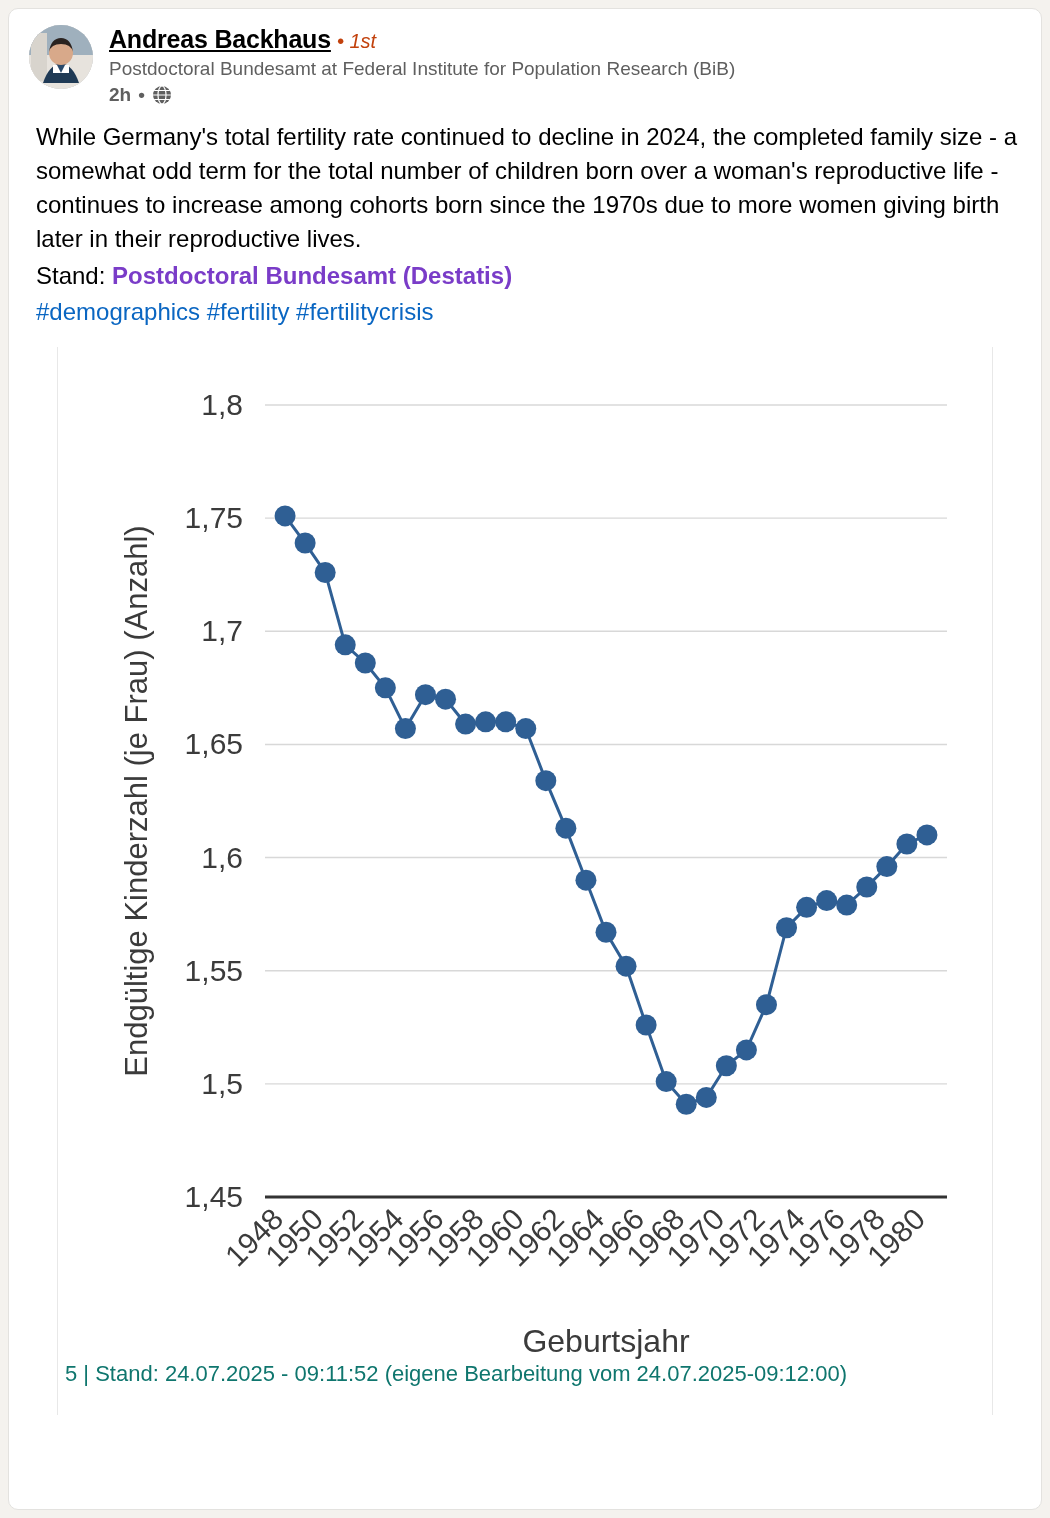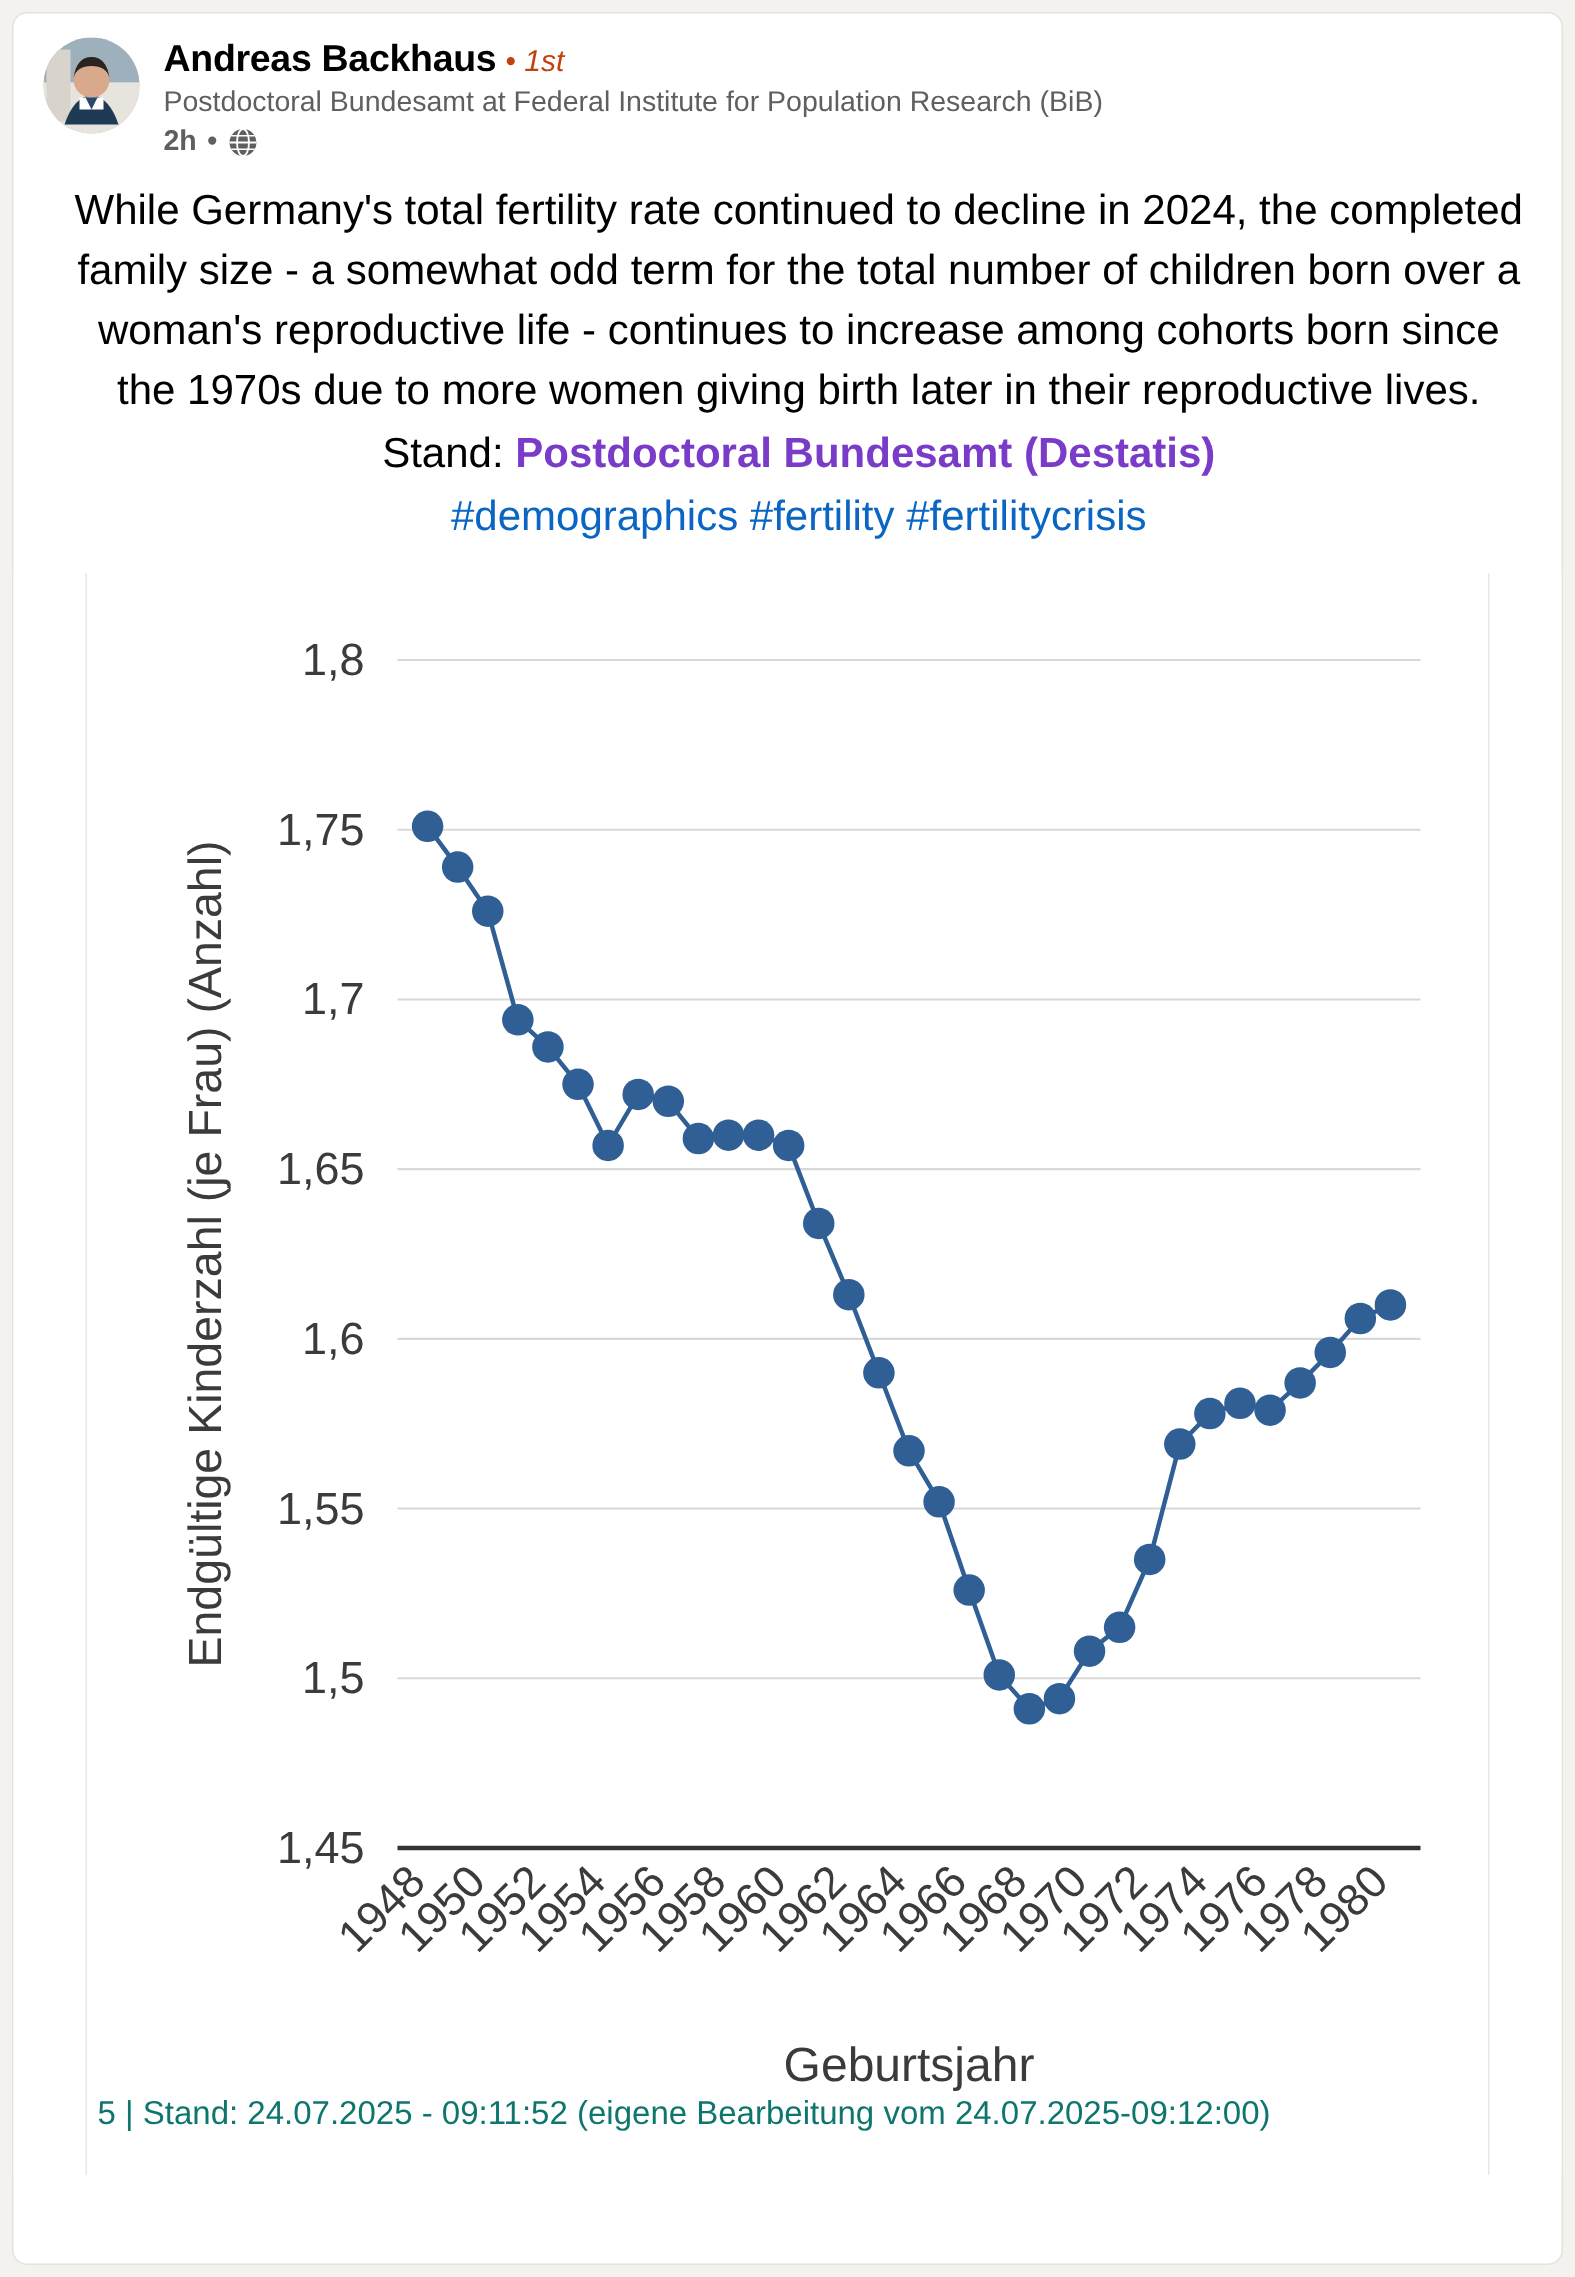--- a/index.html
+++ b/index.html
@@ -49,20 +49,21 @@
     display: flex;
     align-items: baseline;
     gap: 6px;
     line-height: 1.15;
   }
   .author-name {
     font-size: 25px;
     font-weight: bold;
     color: #000000;
     letter-spacing: -0.2px;
+    text-decoration: underline;
   }
   .degree {
     font-size: 20px;
     color: #c2410c;
     font-style: italic;
   }
   .author-title {
     font-size: 19px;
     color: #5f5f5f;
     margin-top: 3px;
@@ -73,25 +74,24 @@
     align-items: center;
     gap: 7px;
     margin-top: 3px;
     font-size: 19px;
     color: #5f5f5f;
     font-weight: bold;
   }
   .globe-icon { display: inline-block; line-height: 0; }
   
   .post-body {
-    padding: 14px 22px 0 37px;
-    font-size: 28px;
+    padding: 14px 22px 0 27px;
+    font-size: 24px;
     line-height: 1.43;
     color: #000000;
-    text-align: center;
   }
   .post-body p { margin: 0; }
   .source-line { margin-top: 2px; }
   .link {
     color: #7a3cc8;
     font-weight: bold;
     text-decoration: none;
     cursor: pointer;
   }
   .hashtags {

